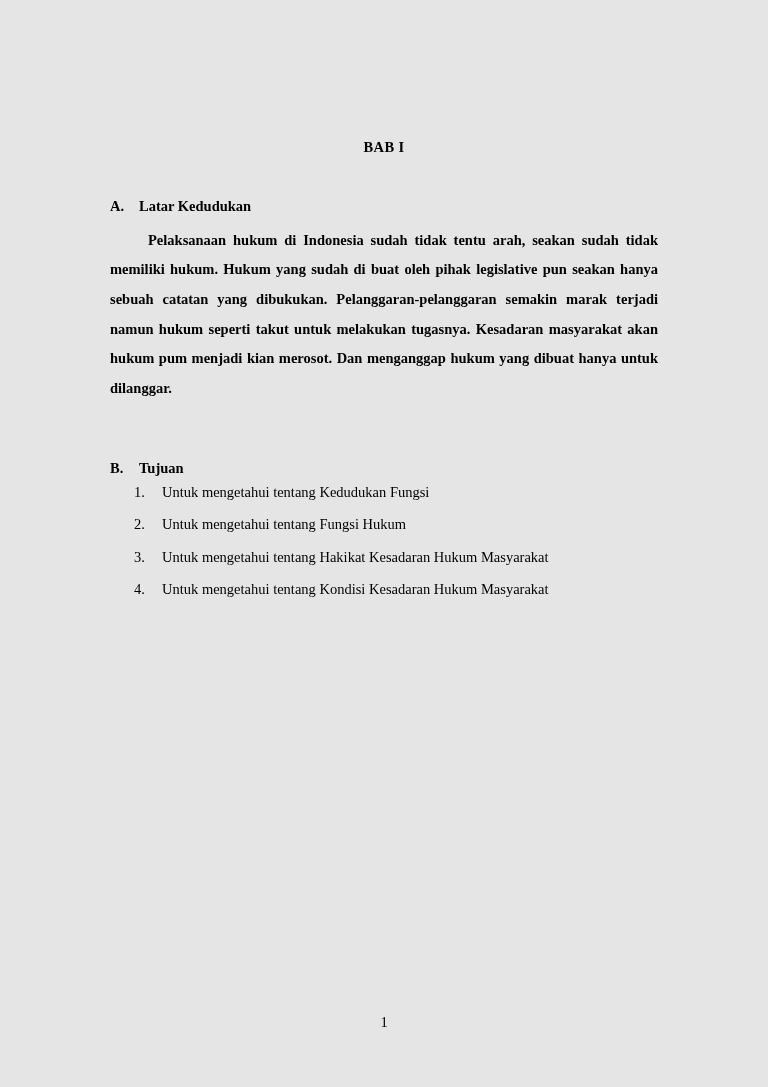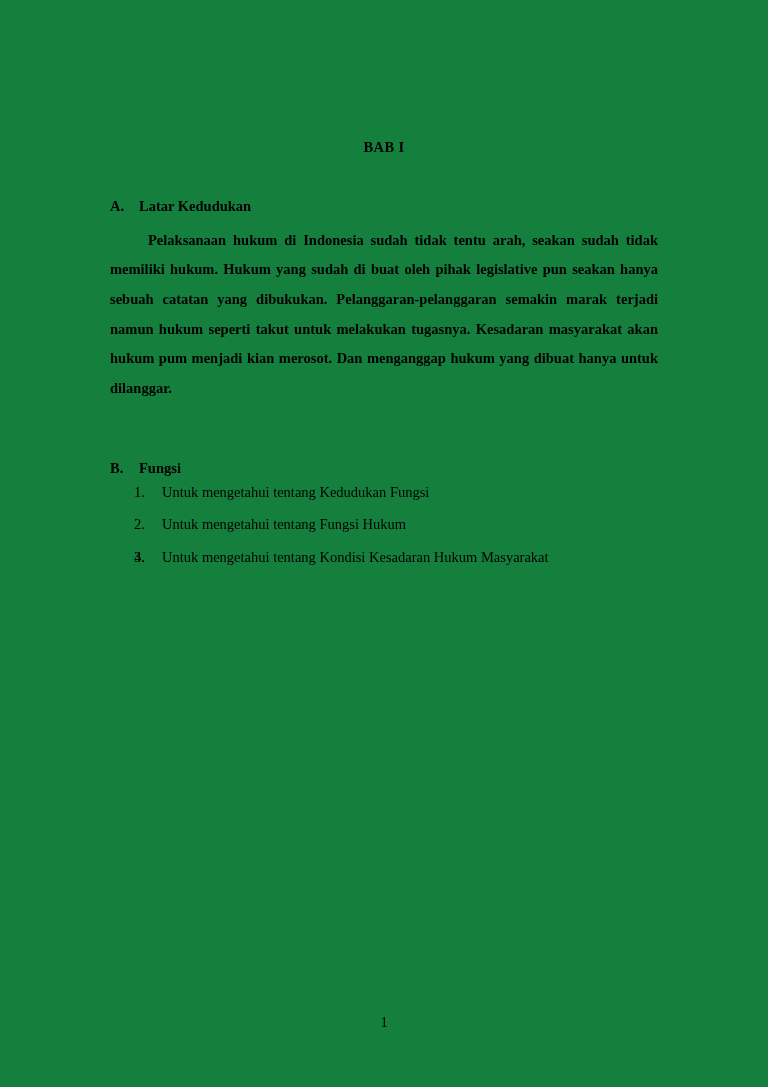--- a/index.html
+++ b/index.html
@@ -14,21 +14,21 @@
     color: #000000;
     position: relative;
     overflow: hidden;
   }
   .page {
     position: absolute;
     left: 0;
     top: 0;
     width: 768px;
     height: 1087px;
-    background: #15803d;
+    background: #e5e5e5;
     box-sizing: border-box;
     padding: 140px 110px 40px 110px;
   }
   .chapter-heading {
     text-align: center;
     font-weight: bold;
     font-size: 14.5px;
     letter-spacing: 0.4px;
     line-height: 1.0;
     margin: 0;
@@ -103,33 +103,34 @@
     <div class="section-heading">
       <span class="section-letter">A.</span>
       <span>Latar Kedudukan</span>
     </div>
     <p class="body-par">Pelaksanaan hukum di Indonesia sudah tidak tentu arah, seakan sudah tidak memiliki hukum. Hukum yang sudah di buat oleh pihak legislative pun seakan hanya sebuah catatan yang dibukukan. Pelanggaran-pelanggaran semakin marak terjadi namun hukum seperti takut untuk melakukan tugasnya. Kesadaran masyarakat akan hukum pum menjadi kian merosot. Dan menganggap hukum yang dibuat hanya untuk dilanggar.</p>
   </div>
 
   <div class="section-b">
     <div class="section-heading">
       <span class="section-letter">B.</span>
-      <span>Fungsi</span>
+      <span>Tujuan</span>
     </div>
     <ul class="list">
       <li class="list-item">
         <span class="list-num">1.</span>
         <span>Untuk mengetahui tentang Kedudukan Fungsi</span>
       </li>
       <li class="list-item">
         <span class="list-num">2.</span>
         <span>Untuk mengetahui tentang Fungsi Hukum</span>
       </li>
       <li class="list-item">
         <span class="list-num">3.</span>
+        <span>Untuk mengetahui tentang Hakikat Kesadaran Hukum Masyarakat</span>
       </li>
       <li class="list-item">
         <span class="list-num">4.</span>
         <span>Untuk mengetahui tentang Kondisi Kesadaran Hukum Masyarakat</span>
       </li>
     </ul>
   </div>
 
   <div class="page-number">1</div>
 </div>

